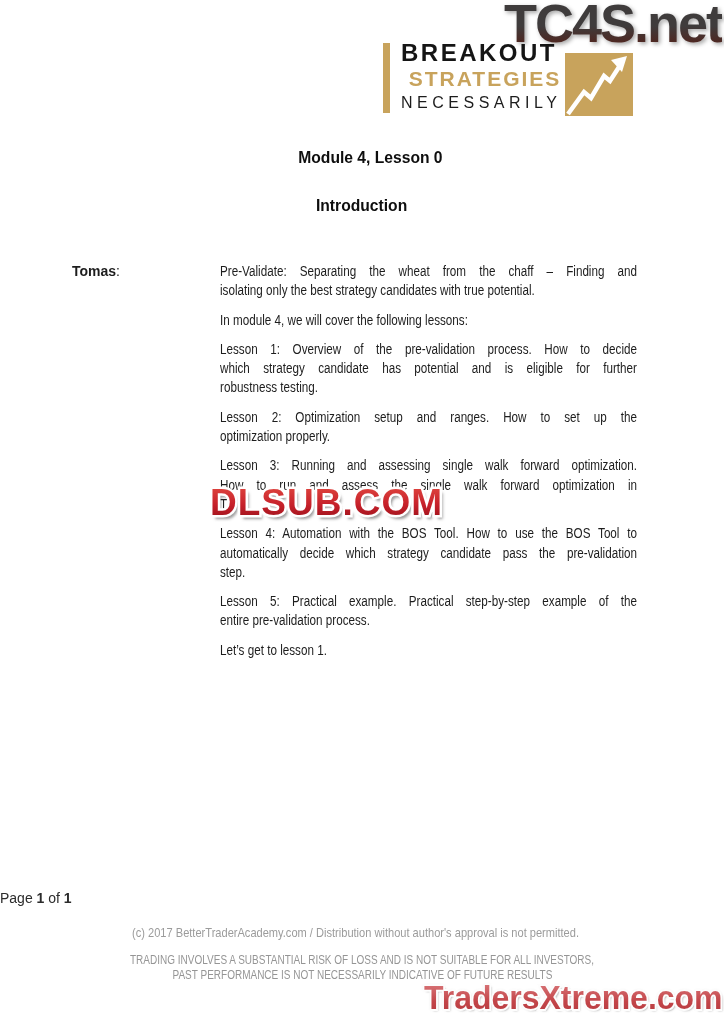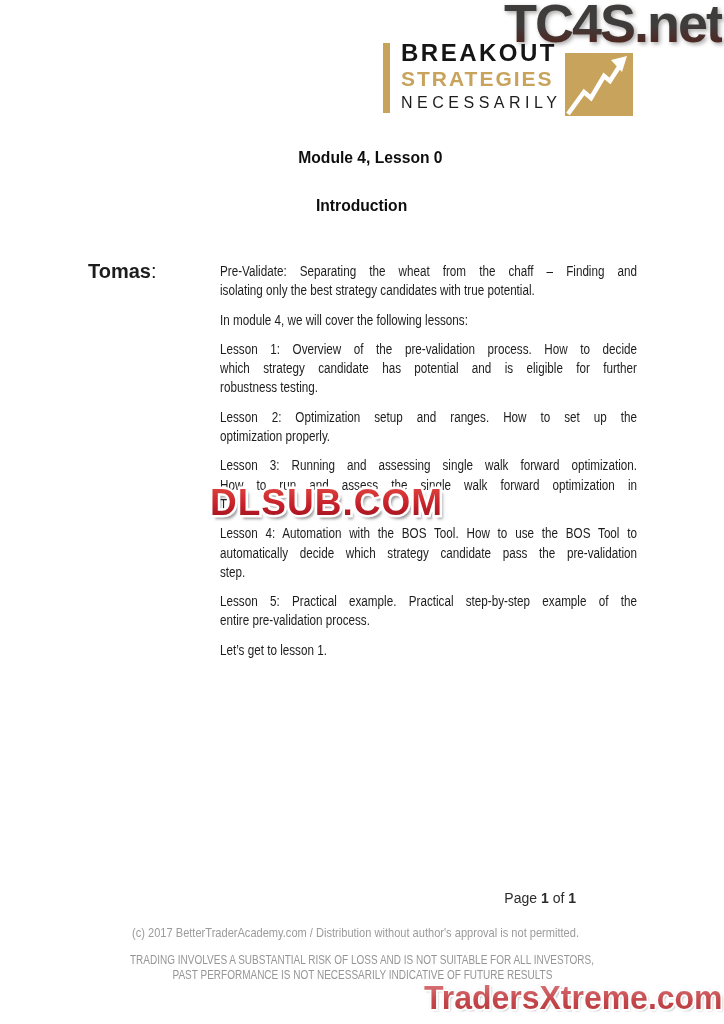--- a/index.html
+++ b/index.html
@@ -5,21 +5,21 @@
   html,body { margin:0; padding:0; background:#ffffff; }
   .page {
     position:relative; width:724px; height:1024px; background:#ffffff;
     font-family:"Liberation Sans", sans-serif; overflow:hidden;
   }
 
   
   .logo { position:absolute; top:40px; left:383px; display:flex; }
   .logo-bar { width:7px; height:70px; background:#C8A35C; margin-right:11px; margin-top:3px; }
   .logo-line1 { font-size:24px; font-weight:bold; letter-spacing:2.5px; color:#151515; line-height:26px; }
-  .logo-line2 { font-size:21px; font-weight:bold; letter-spacing:2px;  color:#C8A35C; line-height:25px; }
+  .logo-line2 { font-size:21px; font-weight:bold; letter-spacing:2px;  color:#C8A35C; line-height:25px;text-align:right; }
   .logo-line3 { font-size:16px; font-weight:400; letter-spacing:4.5px; color:#1c1c1c; line-height:23px; }
   .logo-square { position:absolute; top:53px; left:565px; width:68px; height:63px; background:#C8A35C; }
   .logo-square svg { display:block; width:100%; height:100%; }
 
   
   .wm-stack { position:absolute; white-space:nowrap; }
   .wm-stack .under { position:relative; display:inline-block; }
   .wm-stack .over  { position:absolute; left:0; top:0; display:inline-block; }
 
   .wm-tc4s {
@@ -63,33 +63,33 @@
   }
 
   
   .title-row { position:absolute; left:0; width:724px; text-align:center; color:#0e0e0e; }
   .title-row .t { display:inline-block; white-space:nowrap; font-weight:bold; font-size:17px;
                   transform:scaleX(0.92); transform-origin:center top; }
   .title-1 { top:148px;padding-left:8px; }
   .title-2 { top:196px;text-decoration:underline; }
 
   
-  .speaker { position:absolute; left:88px; top:262px; font-size:20px; color:#1d1d1d; line-height:19.3px; }
+  .speaker { position:absolute; left:72px; top:262px; font-size:14px; color:#1d1d1d; line-height:19.3px; }
   .speaker b { font-weight:bold; }
   .paras {
     position:absolute; left:220px; top:262px; width:500px;
     transform:scaleX(0.834); transform-origin:left top;
     font-size:14px; color:#1d1d1d;
   }
   .para { margin:0 0 10px 0; }
   .ln { line-height:19.3px; text-align:justify; text-align-last:justify; }
   .ln.last { text-align:left; text-align-last:left; }
 
   
-  .page-num { position:absolute; top:890px; left:0; width:576px; text-align:right;
+  .page-num { position:absolute; top:890px; left:0; width:576px; text-align:left;
               font-size:14px; color:#2c2c2c; }
   .page-num b { font-weight:bold; }
   .copyright { position:absolute; top:923px; left:0; width:712px; text-align:center; color:#9b9b9b; }
   .copyright .t { display:inline-block; white-space:nowrap; font-size:13.5px;
                   transform:scaleX(0.82); transform-origin:center top; }
   .disc { position:absolute; left:0; width:724px; text-align:center; color:#959595; }
   .disc .t { display:inline-block; white-space:nowrap; font-size:12.5px;
              transform:scaleX(0.8); transform-origin:center top; }
   .disc-1 { top:950px; }
   .disc-2 { top:965px; }

